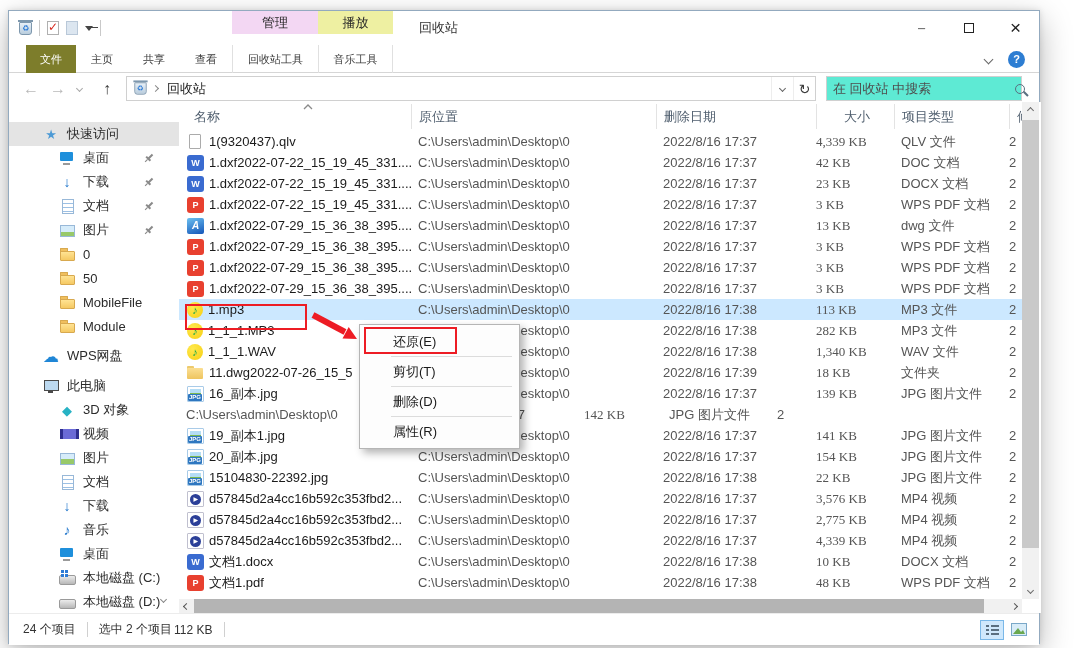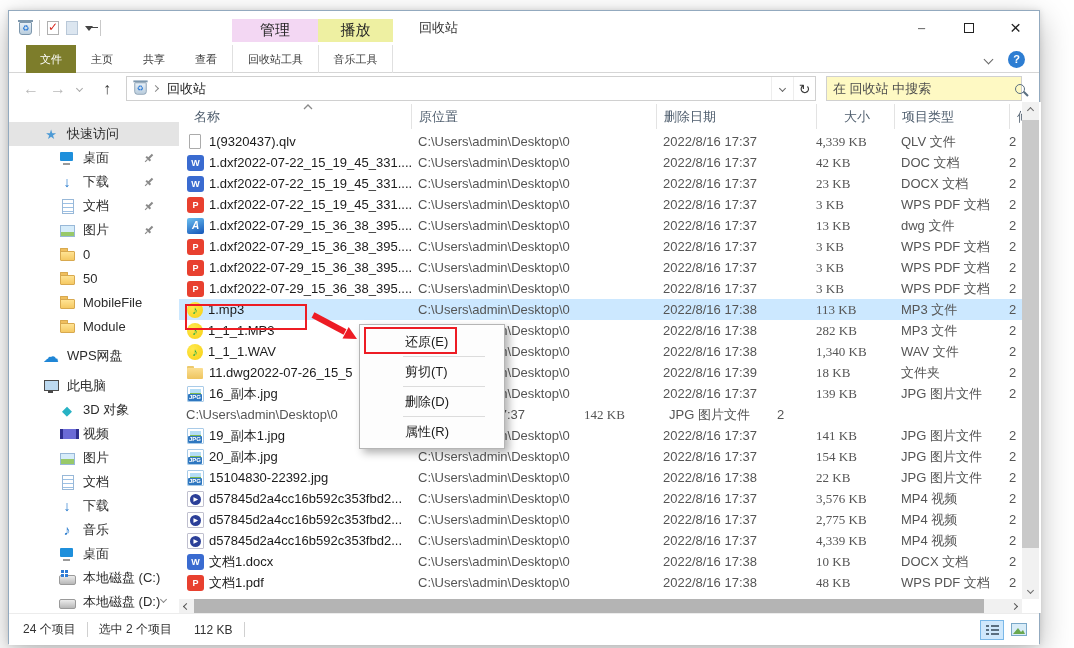--- a/index.html
+++ b/index.html
@@ -20,22 +20,22 @@
   .gl-check::after{content:"✓";position:absolute;left:0px;top:-2px;color:#d5271d;font-size:12px;font-weight:bold;}
   .gl-blank{width:12px;height:14px;background:#dce6f0;border:1px solid #b9c8d8;}
   .chev{width:7px;height:7px;border-right:1.6px solid #666;border-bottom:1.6px solid #666;transform:rotate(45deg);}
   .chev.small{width:5px;height:5px;}
   .chev.right{transform:rotate(-45deg);}
   .chev.up{transform:rotate(-135deg);}
   .tri-down{width:0;height:0;border-left:4px solid transparent;border-right:4px solid transparent;border-top:5px solid #444;}
   .qat .overline{position:relative;}
   .qat .overline::before{content:"";position:absolute;left:-1px;top:-4px;width:10px;height:1.6px;background:#444;}
   .ctx-groups{position:absolute;left:0;top:0;height:34px;}
-  .ctx-group{position:absolute;top:8px;height:23px;display:flex;align-items:center;justify-content:center;
-    font-size:15px;color:#262626;}
+  .ctx-group{position:absolute;top:0;height:23px;display:flex;align-items:center;justify-content:center;
+    font-size:13px;color:#262626;}
   .ctx-group.g0{left:223px;width:86px;}
   .ctx-group.g1{left:309px;width:75px;}
   .win-title{position:absolute;left:410px;top:0;height:34px;display:flex;align-items:center;font-size:13px;color:#333;}
   .win-controls{position:absolute;right:0;top:0;height:34px;display:flex;}
   .wc{width:47px;height:34px;display:flex;align-items:center;justify-content:center;color:#222;}
   .wc-min::after{content:"─";font-size:10px;}
   .wc-max i{display:block;width:10px;height:10px;border:1.2px solid #222;}
   .wc-close::after{content:"×";font-size:19px;line-height:18px;}
   
   .tabsrow{position:absolute;left:0;top:34px;width:100%;height:28px;border-bottom:1px solid #d6d6d6;background:#fff;}
@@ -54,21 +54,21 @@
   .gl-back::after{content:"←";color:#b8b8b8;font-size:16px;}
   .gl-fwd::after{content:"→";color:#b8b8b8;font-size:16px;}
   .gl-up::after{content:"↑";color:#3b3b3b;font-size:16px;}
   .addressbox{position:absolute;left:117px;top:3px;width:690px;height:25px;border:1px solid #d0d0d0;background:#fff;
     display:flex;align-items:center;}
   .addr-icon{margin:0 6px 0 7px;transform:scale(.95);}
   .addr-crumb{font-size:13px;color:#222;margin-left:9px;}
   .addr-right{margin-left:auto;display:flex;height:100%;}
   .addr-cell{width:22px;height:100%;display:flex;align-items:center;justify-content:center;border-left:1px solid #ededed;}
   .gl-refresh::after{content:"↻";color:#3b3b3b;font-size:14px;}
-  .searchbox{position:absolute;left:817px;top:3px;width:196px;height:25px;border:1px solid #d0d0d0;background:#fef9c3;
+  .searchbox{position:absolute;left:817px;top:3px;width:196px;height:25px;border:1px solid #d0d0d0;background:#5eead4;
     display:flex;align-items:center;}
   .searchbox input{flex:1;border:none;outline:none;font-size:13px;color:#555;padding:0 6px;background:transparent;
     font-family:"Liberation Sans","DejaVu Sans",sans-serif;}
   .searchbox input::placeholder{color:#4e4e4e;opacity:1;}
   .gl-search{width:10px;height:10px;border:1.6px solid #5a6f80;border-radius:50%;position:relative;margin-right:10px;flex:none;}
   .gl-search::after{content:"";position:absolute;width:6px;height:1.6px;background:#5a6f80;transform:rotate(45deg);
     right:-5px;bottom:-2px;}
   
   .sidebar{position:absolute;left:0;top:91px;width:170px;height:511px;padding-top:20px;overflow:hidden;background:#fff;}
   .side-item{height:24px;display:flex;align-items:center;font-size:13px;color:#2b2b2b;cursor:default;}
@@ -154,27 +154,27 @@
   .vs-thumb{position:absolute;left:0;top:18px;width:17px;height:428px;background:#c9c9c9;}
   .hscroll{position:absolute;left:170px;top:588px;width:843px;height:14px;background:#f1f1f1;}
   .hs-arrow{position:absolute;top:0;width:15px;height:14px;display:flex;align-items:center;justify-content:center;}
   .hs-arrow .chev{border-color:#555;}
   .hs-thumb{position:absolute;left:15px;top:0;width:790px;height:14px;background:#b4b4b4;}
   
   .statusbar{position:absolute;left:0;top:602px;width:100%;height:32px;background:#fff;border-top:1px solid #ececec;
     display:flex;align-items:center;font-size:12px;color:#333;}
   .statusbar .s1{margin-left:14px;}
   .sdiv{width:1px;height:15px;background:#d0d0d0;margin:0 11px;}
-  .s3{margin-left:22px;}
+  .s3{margin-left:2px;}
   .viewbtns{margin-left:auto;margin-right:8px;display:flex;gap:3px;}
   .vb{width:24px;height:20px;display:flex;align-items:center;justify-content:center;border:1px solid transparent;}
   .vb.sel{background:#cfe8fc;border-color:#7ab8e8;}
   
-  .ctxmenu{position:absolute;left:350px;top:313px;width:146px;background:#fdfdfd;border:1px solid #b5b5b5;
-    box-shadow:4px 4px 8px rgba(0,0,0,.3);padding:3px 12px;z-index:50;}
+  .ctxmenu{position:absolute;left:350px;top:313px;width:161px;background:#fdfdfd;border:1px solid #b5b5b5;
+    box-shadow:4px 4px 8px rgba(0,0,0,.3);padding:3px 0;z-index:50;}
   .menu-item{height:27px;line-height:27px;padding-left:33px;font-size:13px;color:#1a1a1a;white-space:nowrap;}
   .menu-item.bold{font-weight:normal;}
   .menu-sep{height:1px;background:#dcdcdc;margin:1px 7px 1px 31px;}
   .annbox{position:absolute;border:2px solid #ed1c24;z-index:70;}
   #ann-box1{left:176px;top:293px;width:122px;height:26px;}
   #ann-box2{left:355px;top:316px;width:93px;height:27px;}
   #ann-arrow{position:absolute;left:298px;top:298px;z-index:70;}
 </style>
 </head>
 <body>

